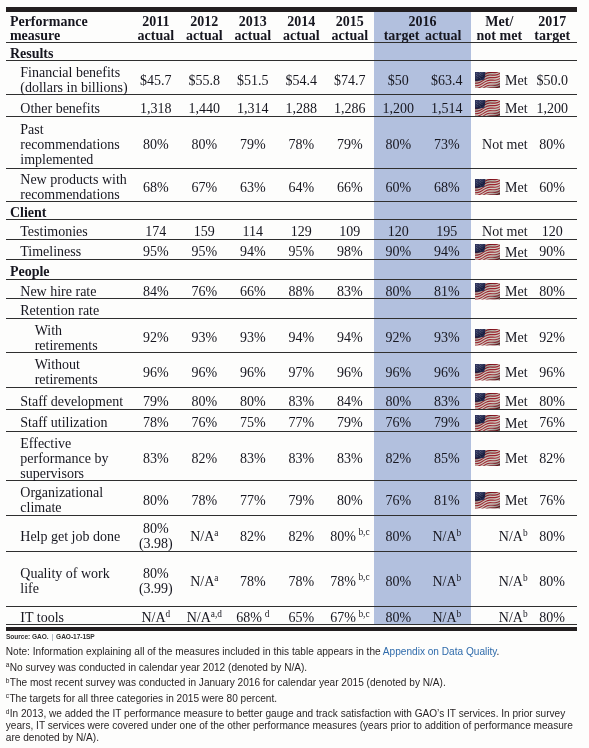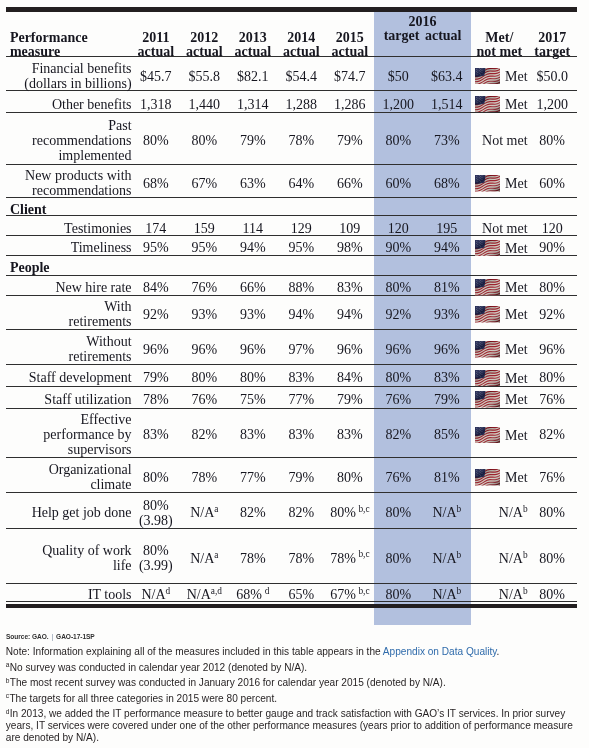--- a/index.html
+++ b/index.html
@@ -15,25 +15,25 @@
   table.tbl{position:absolute;left:5.7px;top:5px;width:571.1px;
             border-collapse:collapse;table-layout:fixed;}
   table.tbl td{padding:0;margin:0;vertical-align:middle;font-size:14px;
                line-height:15.0px;position:relative;top:2.4px;}
 
   table.tbl td.topbar{height:4.8px;padding:0;background:#231f20;line-height:0;font-size:0;}
   table.tbl td.botbar{height:4px;padding:0;background:#231f20;line-height:0;font-size:0;}
 
   table.tbl tr.rule > td{border-top:1px solid #2f2f2f;}
 
-  table.tbl td.hdr{font-weight:bold;text-align:center;vertical-align:top;padding-top:19px;line-height:13.6px;}
+  table.tbl td.hdr{font-weight:bold;text-align:center;vertical-align:top;padding-top:3px;line-height:13.6px;}
   table.tbl td.measure{text-align:left;padding-left:4.2px;}
   table.tbl td.sec{font-weight:bold;padding-left:4.2px;text-align:left;}
   table.tbl td.num{text-align:center;}
-  table.tbl td.lbl{text-align:right;}
+  table.tbl td.lbl{text-align:left;}
   table.tbl td.ind1{padding-left:14.6px;}
   table.tbl td.ind2{padding-left:29px;}
   table.tbl td.hl{background:transparent;}
   .hlband{position:absolute;left:374.1px;top:9.8px;width:97.0px;height:615.6px;
           background:#b2c0de;z-index:0;}
   table.tbl{z-index:1;}
   table.tbl td.met{text-align:right;white-space:nowrap;}
   .metwrap{display:inline-block;white-space:nowrap;}
   .flagsvg{vertical-align:-3.5px;margin-right:5.2px;}
   table.tbl sup{font-size:9.3px;vertical-align:5.5px;line-height:0;}
@@ -128,25 +128,28 @@
   <td class="hdr"><span>2013</span><br><span>actual</span></td>
   <td class="hdr"><span>2014</span><br><span>actual</span></td>
   <td class="hdr"><span>2015</span><br><span>actual</span></td>
   <td class="hdr hl" colspan="2" style="padding:3px 0 0 0;line-height:13.6px;">
             <div style="text-align:center;">2016</div>
             <div style="text-align:center;white-space:nowrap;"><span>target</span><span style="display:inline-block;width:5.5px;"></span><span>actual</span></div>
           </td>
   <td class="hdr"><span>Met/</span><br><span>not met</span></td>
   <td class="hdr"><span>2017</span><br><span>target</span></td>
 </tr>
+<tr class="rule" style="height:17.7px">
+          <td class="sec" colspan="10">Results</td>
+        </tr>
 <tr class="rule" style="height:34.5px">
   <td class="lbl ind1"><span>Financial benefits</span><br><span>(dollars in billions)</span></td>
   <td class="num"><span>$45.7</span></td>
   <td class="num"><span>$55.8</span></td>
-  <td class="num"><span>$82.1</span></td>
+  <td class="num"><span>$51.5</span></td>
   <td class="num"><span>$54.4</span></td>
   <td class="num"><span>$74.7</span></td>
   <td class="num hl"><span>$50</span></td>
   <td class="num hl"><span>$63.4</span></td>
   <td class="met"><span class="metwrap"><svg class="flagsvg" viewBox="0 0 60 40" width="25" height="16.6" preserveAspectRatio="none">
                 <use href="#usFlagArt"></use>
               </svg><span>Met</span></span></td>
   <td class="num"><span>$50.0</span></td>
 </tr>
 <tr class="rule" style="height:21.6px">
@@ -228,20 +231,32 @@
   <td class="num"><span>66%</span></td>
   <td class="num"><span>88%</span></td>
   <td class="num"><span>83%</span></td>
   <td class="num hl"><span>80%</span></td>
   <td class="num hl"><span>81%</span></td>
   <td class="met"><span class="metwrap"><svg class="flagsvg" viewBox="0 0 60 40" width="25" height="16.6" preserveAspectRatio="none">
                 <use href="#usFlagArt"></use>
               </svg><span>Met</span></span></td>
   <td class="num"><span>80%</span></td>
 </tr>
+<tr class="rule" style="height:19.3px">
+  <td class="lbl ind1"><span>Retention rate</span></td>
+  <td class="num"><span></span></td>
+  <td class="num"><span></span></td>
+  <td class="num"><span></span></td>
+  <td class="num"><span></span></td>
+  <td class="num"><span></span></td>
+  <td class="num hl"><span></span></td>
+  <td class="num hl"><span></span></td>
+  <td class="met"></td>
+  <td class="num"><span></span></td>
+</tr>
 <tr class="rule" style="height:34.1px">
   <td class="lbl ind2"><span>With</span><br><span>retirements</span></td>
   <td class="num"><span>92%</span></td>
   <td class="num"><span>93%</span></td>
   <td class="num"><span>93%</span></td>
   <td class="num"><span>94%</span></td>
   <td class="num"><span>94%</span></td>
   <td class="num hl"><span>92%</span></td>
   <td class="num hl"><span>93%</span></td>
   <td class="met"><span class="metwrap"><svg class="flagsvg" viewBox="0 0 60 40" width="25" height="16.6" preserveAspectRatio="none">

